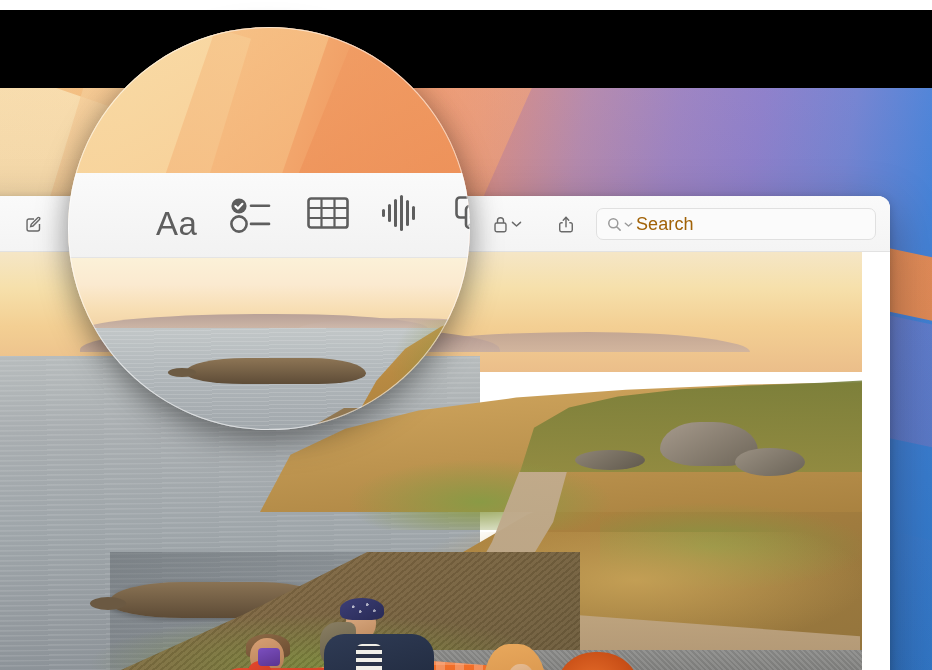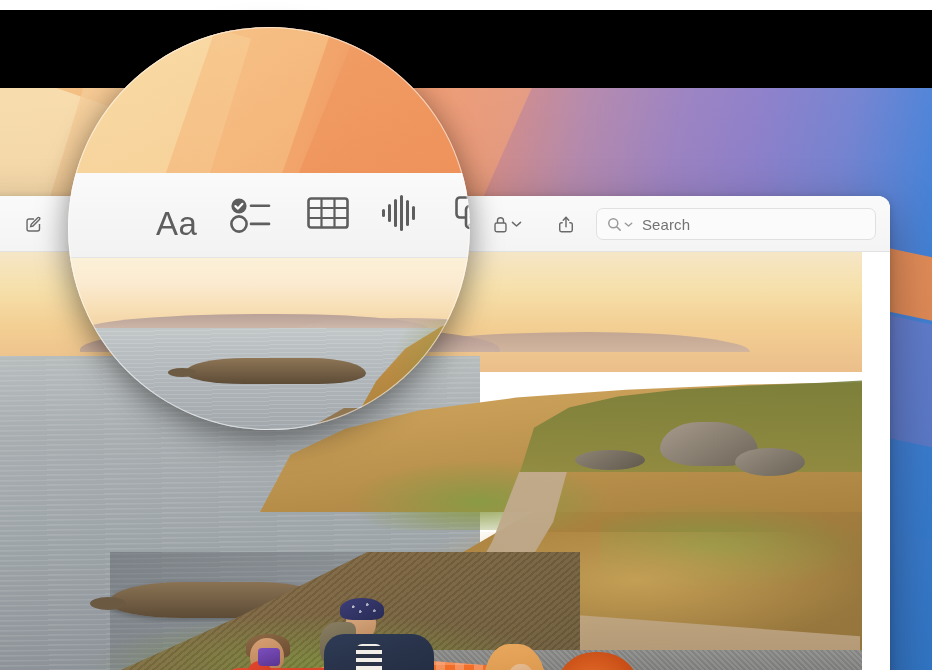--- a/index.html
+++ b/index.html
@@ -61,21 +61,21 @@
   .ic-compose{ left:59px; }
   .ic-lock{ left:526px; }
   .ic-lockchev{ left:548px; width:16px; }
   .ic-share{ left:592px; }
 
   .searchfield{ position:absolute; left:636px; top:12px; width:280px; height:32px;
      background:#fbfbfb; border:1px solid #e0e0e0; border-radius:7px;
      display:flex; align-items:center; padding:0 10px; gap:3px; }
   .search-ic{ color:#9a9a9a; display:flex; align-items:center; }
   .search-chev{ color:#9a9a9a; display:flex; align-items:center; margin-left:-1px; }
-  .search-ph{ font-size:15px; color:#737373; margin-left:6px; letter-spacing:.1px; }
+  .search-ph{ font-size:18px; color:#a16207; letter-spacing:.1px; }
 
   
   .notebody{ position:absolute; left:0; top:56px; width:930px; height:464px; overflow:hidden;
      background:#ffffff; }
   .photo{ position:absolute; left:0; top:0; width:902px; height:464px; overflow:hidden; }
 
   .sky{ position:absolute; left:0; top:0; width:902px; height:120px;
      background:linear-gradient(180deg,#f5e6c6 0%, #f6e0ab 30%, #f3cf93 62%, #ebbe8a 100%); }
   .hill-a{ position:absolute; left:120px; top:74px; width:420px; height:26px;
      border-radius:60% 50% 0 0 / 100% 100% 0 0;

